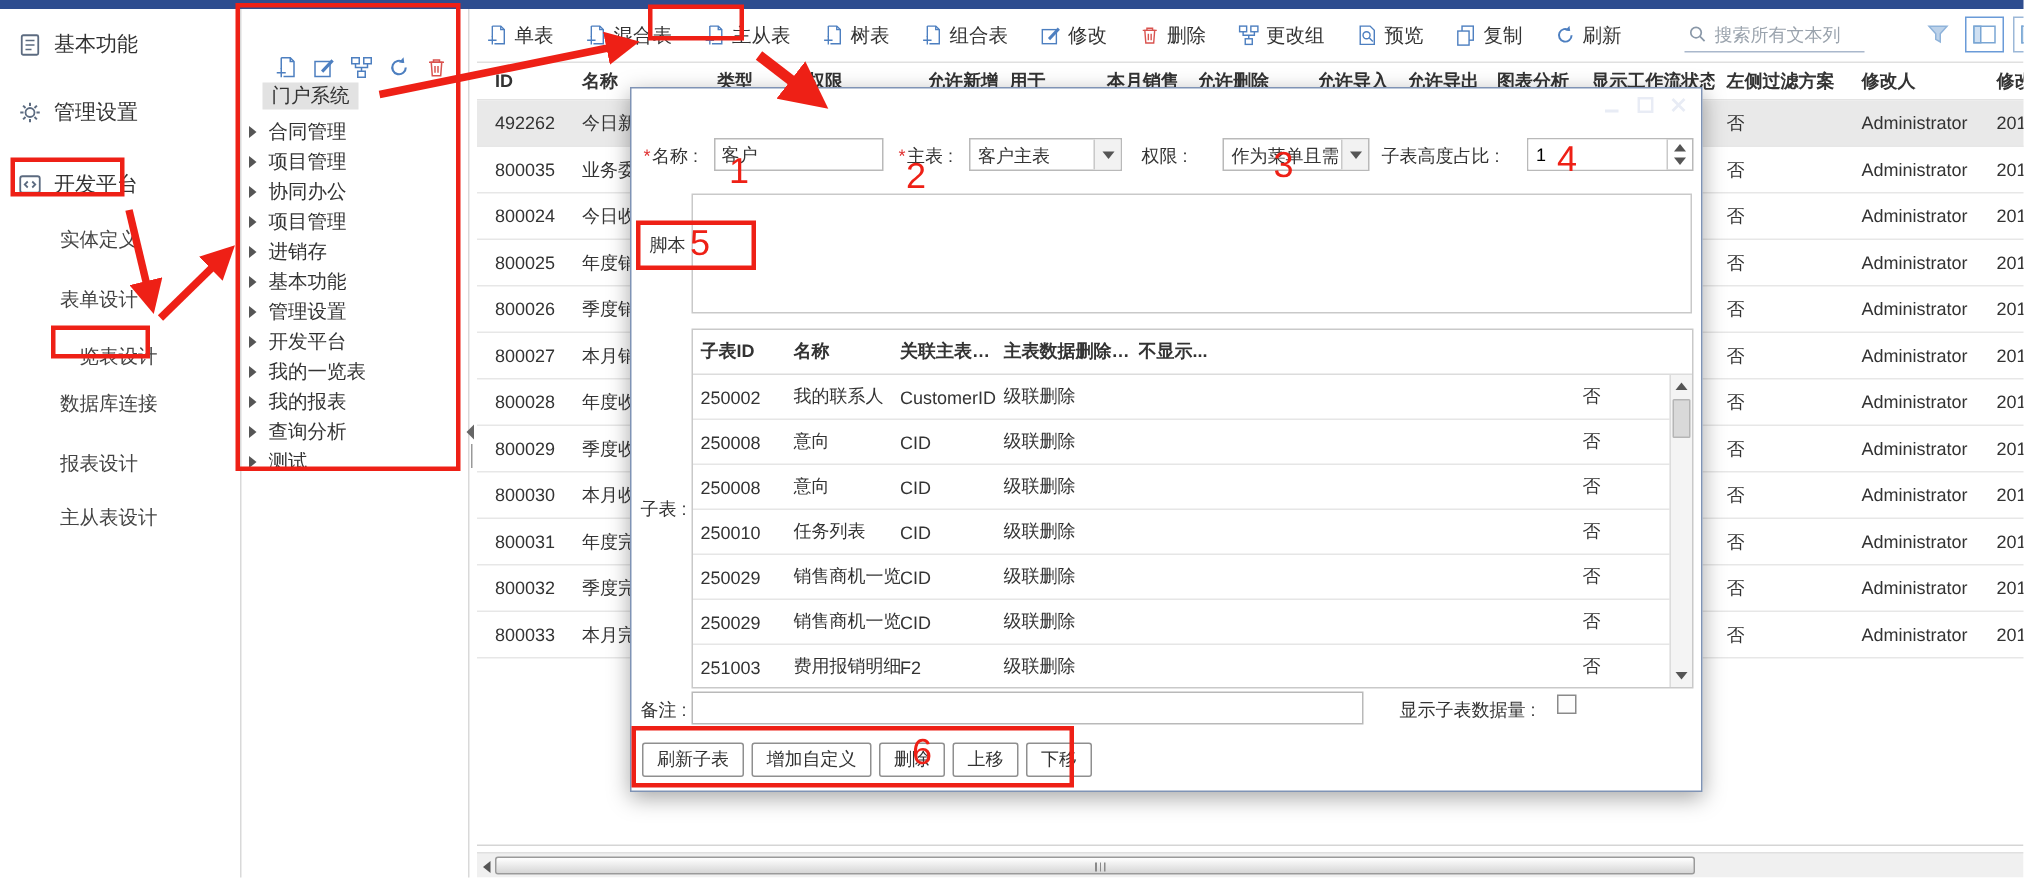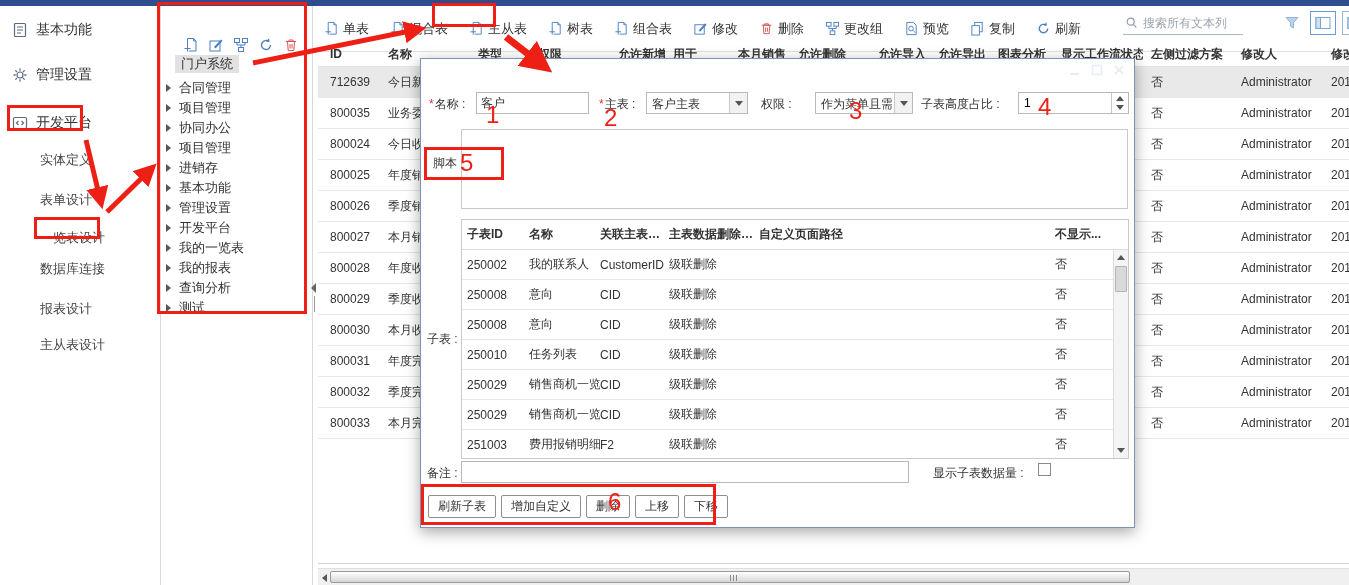--- a/index.html
+++ b/index.html
@@ -39,21 +39,21 @@
   .tree-root{position:absolute;left:14px;top:49px;height:18px;line-height:18px;background:#e2e2e2;
     padding:0 6px;font-size:13px;cursor:pointer;}
 
   
   .split-collapse{position:absolute;left:311px;top:283px;width:0;height:0;z-index:6;
     border-top:5px solid transparent;border-bottom:5px solid transparent;border-right:5px solid #666;cursor:pointer;}
   .split-line{position:absolute;left:314px;top:296px;width:1px;height:16px;background:#999;z-index:6;}
 
   
   .main{position:absolute;left:318px;top:6px;width:1031px;bottom:0;background:#fff;overflow:hidden;}
-  .toolbar{position:absolute;left:0;top:0;width:100%;height:46px;border-bottom:1px solid #e0e0e0;
+  .toolbar{position:absolute;left:0;top:0;width:100%;height:36px;border-bottom:1px solid #e0e0e0;
     display:flex;align-items:center;padding-left:6px;gap:21px;}
   .tbtn{display:flex;align-items:center;gap:4px;font-size:13px;color:#333;cursor:pointer;white-space:nowrap;}
   .tbtn .ic{width:15px;height:15px;}
   .ic-blue{color:var(--icblue);} .ic-red{color:var(--icred);}
 
   .search-wrap{position:absolute;left:805px;top:7px;width:120px;height:22px;border-bottom:1px solid #aab8cc;}
   .search-wrap .ic{position:absolute;left:2px;top:3px;width:14px;height:14px;color:#8a98a8;}
   .search-input{position:absolute;left:20px;top:0;width:98px;height:20px;border:0;outline:0;
     font-size:12px;color:#333;font-family:inherit;}
   .search-input::placeholder{color:#9aa3ad;}
@@ -439,21 +439,21 @@
 
       <span class="hc">修改人</span>
 
       <span class="hc">修改</span>
 
   </div>
 
   <div class="mtable-rows">
 
       <div class="mrow mgrid selected">
-        <span class="c-id">712639</span>
+        <span class="c-id">492262</span>
         <span class="c-name">今日新单</span>
         <span class="c-filter">否</span>
         <span class="c-mod">Administrator</span>
         <span class="c-date">2019</span>
       </div>
 
       <div class="mrow mgrid">
         <span class="c-id">800035</span>
         <span class="c-name">业务委托</span>
         <span class="c-filter">否</span>
@@ -605,21 +605,20 @@
     <div class="st-head sgrid">
 
         <span>子表ID</span>
 
         <span>名称</span>
 
         <span>关联主表字段</span>
 
         <span>主表数据删除时子表...</span>
 
-        <span>自定义页面路径</span>
 
         <span>不显示...</span>
 
     </div>
 
       <div class="srow sgrid">
         <span>250002</span>
         <span>我的联系人</span>
         <span>CustomerID</span>
         <span>级联删除</span>

